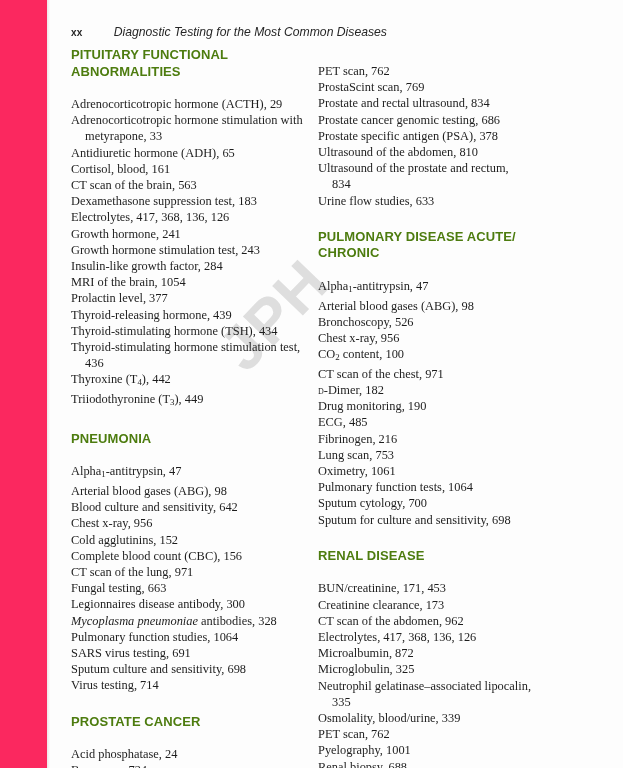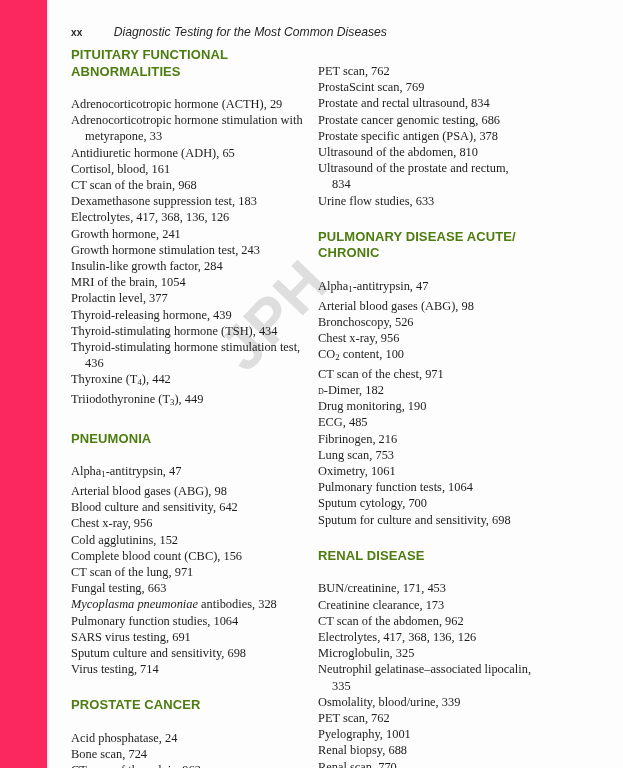--- a/index.html
+++ b/index.html
@@ -137,21 +137,21 @@
   <div id="watermark">JPH</div>
 
   <div class="column" id="col-left">
       <div class="section">
         <div class="section-heading">PITUITARY FUNCTIONAL ABNORMALITIES</div>
         <ul class="entry-list gap-after">
           <li>Adrenocorticotropic hormone (ACTH), 29</li>
           <li>Adrenocorticotropic hormone stimulation with<span class="cont">metyrapone, 33</span></li>
           <li>Antidiuretic hormone (ADH), 65</li>
           <li>Cortisol, blood, 161</li>
-          <li>CT scan of the brain, 968</li>
+          <li>CT scan of the brain, 563</li>
           <li>Dexamethasone suppression test, 183</li>
           <li>Electrolytes, 417, 368, 136, 126</li>
           <li>Growth hormone, 241</li>
           <li>Growth hormone stimulation test, 243</li>
           <li>Insulin-like growth factor, 284</li>
           <li>MRI of the brain, 1054</li>
           <li>Prolactin level, 377</li>
           <li>Thyroid-releasing hormone, 439</li>
           <li>Thyroid-stimulating hormone (TSH), 434</li>
           <li>Thyroid-stimulating hormone stimulation test,<span class="cont">436</span></li>
@@ -163,20 +163,21 @@
         <div class="section-heading spaced">PNEUMONIA</div>
         <ul class="entry-list gap-after">
           <li>Alpha<span class="sub">1</span>-antitrypsin, 47</li>
           <li>Arterial blood gases (ABG), 98</li>
           <li>Blood culture and sensitivity, 642</li>
           <li>Chest x-ray, 956</li>
           <li>Cold agglutinins, 152</li>
           <li>Complete blood count (CBC), 156</li>
           <li>CT scan of the lung, 971</li>
           <li>Fungal testing, 663</li>
+          <li>Legionnaires disease antibody, 300</li>
           <li><span class="ital">Mycoplasma pneumoniae</span> antibodies, 328</li>
           <li>Pulmonary function studies, 1064</li>
           <li>SARS virus testing, 691</li>
           <li>Sputum culture and sensitivity, 698</li>
           <li>Virus testing, 714</li>
         </ul>
       </div>
       <div class="section">
         <div class="section-heading spaced">PROSTATE CANCER</div>
         <ul class="entry-list">
@@ -219,20 +220,21 @@
           <li>Sputum for culture and sensitivity, 698</li>
         </ul>
       </div>
       <div class="section">
         <div class="section-heading spaced">RENAL DISEASE</div>
         <ul class="entry-list">
           <li>BUN/creatinine, 171, 453</li>
           <li>Creatinine clearance, 173</li>
           <li>CT scan of the abdomen, 962</li>
           <li>Electrolytes, 417, 368, 136, 126</li>
+          <li>Microalbumin, 872</li>
           <li>Microglobulin, 325</li>
           <li>Neutrophil gelatinase–associated lipocalin,<span class="cont">335</span></li>
           <li>Osmolality, blood/urine, 339</li>
           <li>PET scan, 762</li>
           <li>Pyelography, 1001</li>
           <li>Renal biopsy, 688</li>
           <li>Renal scan, 770</li>
           <li>Ultrasound of the kidney, 810</li>
         </ul>
       </div>

